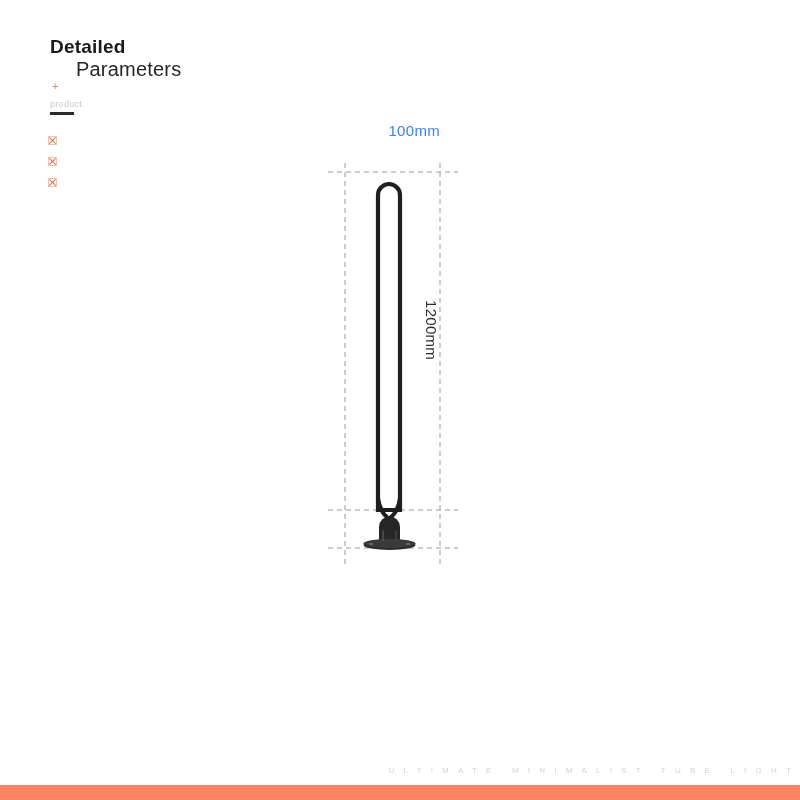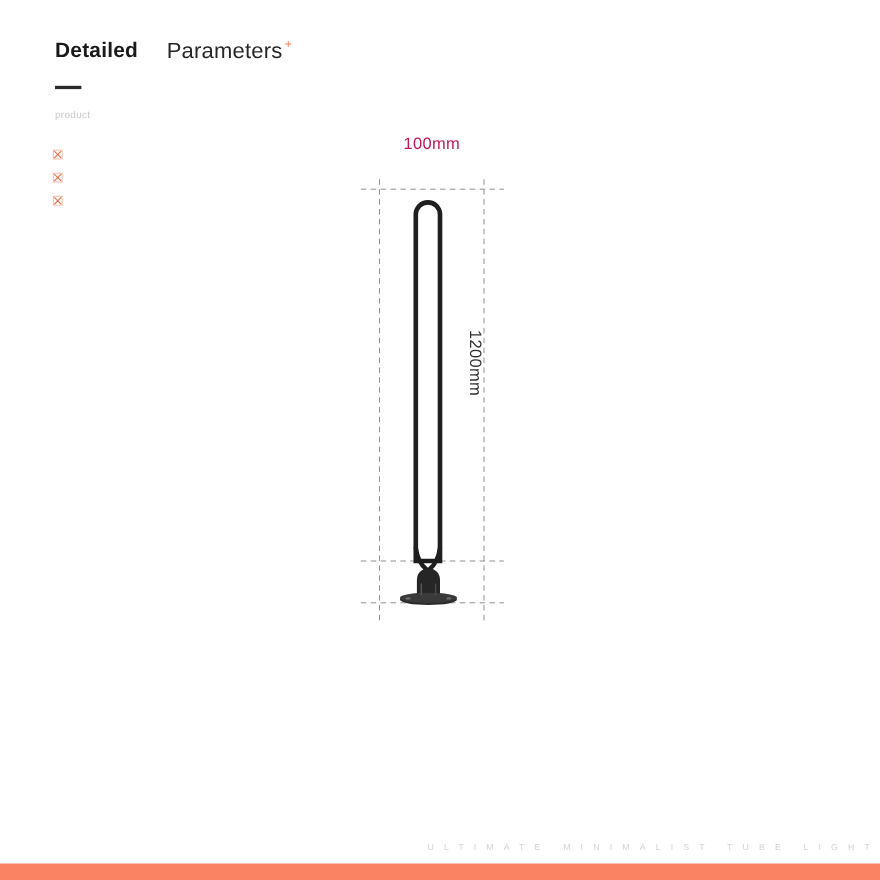--- a/index.html
+++ b/index.html
@@ -35,20 +35,21 @@
   
   .heading-block {
     position: absolute;
     left: 50px;
     top: 36px;
   }
   .heading-line {
     display: flex;
     align-items: flex-start;
     white-space: nowrap;
+    flex-direction: column;
   }
   .heading-strong {
     font-size: 19px;
     font-weight: bold;
     color: #1a1a1a;
     letter-spacing: 0.2px;
   }
   .heading-light {
     font-size: 20px;
     font-weight: 300;
@@ -116,23 +117,23 @@
     top: 0;
     width: 800px;
     height: 800px;
     pointer-events: none;
   }
   .dim-label-h {
     position: absolute;
     left: 345px;
     top: 122px;
     width: 95px;
-    text-align: center;
+    text-align: right;
     font-size: 15px;
-    color: #be185d;
+    color: #3b82f6;
     font-weight: 400;
     letter-spacing: 0.3px;
   }
   .dim-label-v {
     position: absolute;
     left: 440px;
     top: 300px;
     font-size: 15px;
     color: #2e2e2e;
     font-weight: 400;

